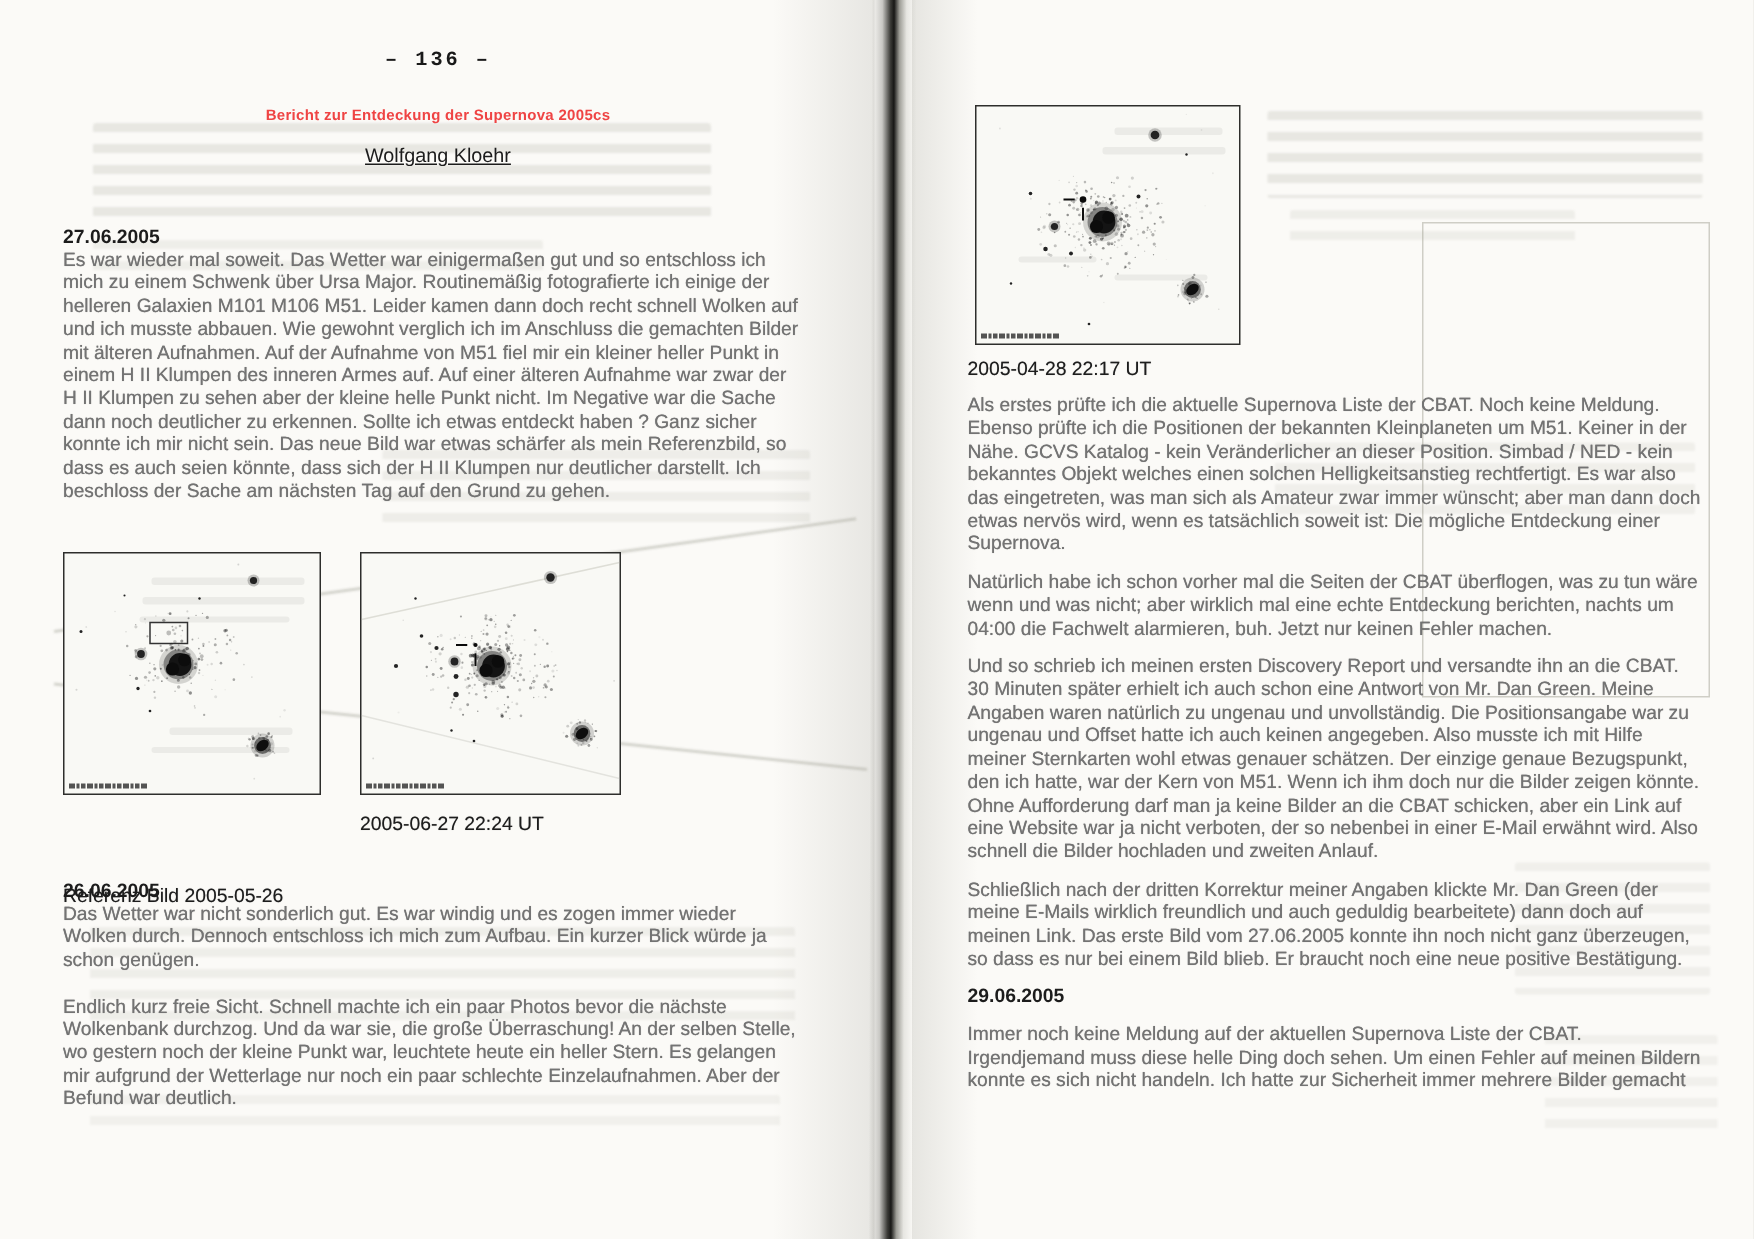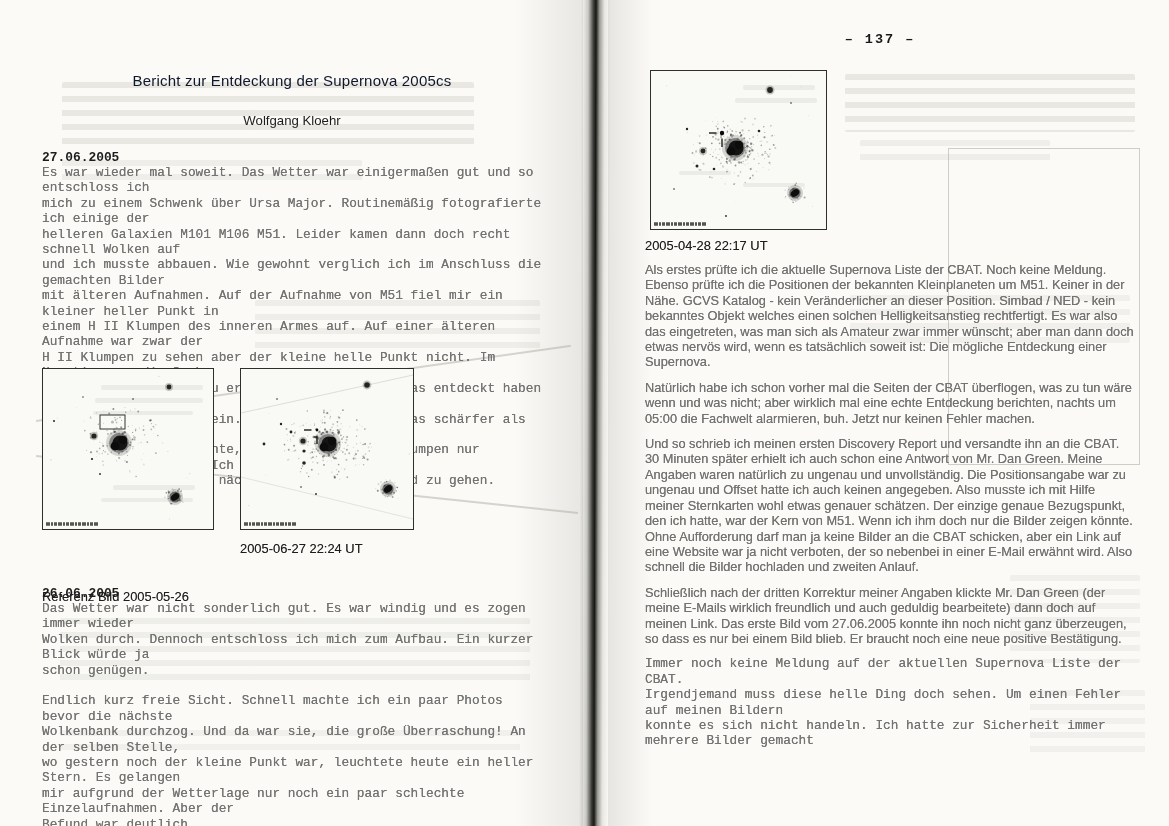--- a/index.html
+++ b/index.html
@@ -16,27 +16,27 @@
     background:linear-gradient(to right,
       rgba(40,40,36,0) 0%, rgba(50,50,44,0.25) 24%, rgba(26,26,22,0.85) 42%,
       #171715 50%, rgba(80,80,70,0.55) 62%, rgba(150,150,140,0.20) 78%, rgba(0,0,0,0) 100%);
     transform:rotate(0.15deg);}
   .shade-right{position:absolute; left:608px; top:0; width:44px; height:826px;
     background:linear-gradient(to right, rgba(120,120,108,0.16), rgba(120,120,108,0));}
   
   .abs{position:absolute;}
   .center{text-align:center;}
   .pagenum{font-family:"Liberation Mono", monospace; font-weight:bold; font-size:13.5px; letter-spacing:2px; color:#191919;}
-  .title{font-size:15px; font-weight:normal; letter-spacing:0.2px; color:#0f172a;}
+  .title{font-size:10px; font-weight:bold; letter-spacing:0.2px; color:#ef4444;}
   .author{font-size:13.2px;}
   .date-head{font-weight:bold; font-size:12.9px; margin:0;}
   .body, .para{white-space:pre-line; font-size:12.8px; line-height:15.4px; margin:0; color:#737373;
     text-shadow:0 0 0.45px rgba(20,20,20,0.55);}
   .para{margin:0 0 10px 0;}
-  .sect{margin:0 0 10px 0;font-family:Liberation Mono, monospace;}
+  .sect{margin:0 0 10px 0;}
   .caption{font-size:12.9px; color:#1d1d1d; text-shadow:0 0 0.45px rgba(20,20,20,0.5);}
   
   .galaxy{background:#f9f9f5; border:1px solid #2e2e2c; display:block;}
   
   .bleed{position:absolute; border-radius:2px; filter:blur(0.7px); opacity:0.85;
     background:repeating-linear-gradient(180deg,
       rgba(142,142,128,0.20) 0px, rgba(142,142,128,0.20) 6px,
       rgba(0,0,0,0) 6px, rgba(0,0,0,0) 14px);}
   .bleed-box{position:absolute; border:1px solid rgba(152,152,138,0.45); filter:blur(0.4px);}
   .bleed-line{position:absolute; height:1.5px; background:rgba(165,165,152,0.45);
@@ -44,32 +44,33 @@
 </style>
 </head>
 <body>
 
 <div id="scan">
 
   <div class="shade-left"></div>
   <div class="gutter"></div>
   <div class="shade-right"></div>
 
+  <div class="abs pagenum center" style="left:42px; top:33px; width:500px;">–  136  –</div>
 
   <div class="bleed" style="left:62px; top:82px; width:412px; height:66px;"></div>
   <div class="bleed" style="left:62px; top:160px; width:300px; height:28px; opacity:.55;"></div>
   <div class="bleed" style="left:255px; top:300px; width:285px; height:56px; opacity:.6;"></div>
   <div class="bleed" style="left:60px; top:618px; width:470px; height:66px; opacity:.55;"></div>
   <div class="bleed" style="left:60px; top:730px; width:460px; height:28px; opacity:.45;"></div>
   <div class="bleed-line" style="left:36px; top:420px; width:540px; transform:rotate(-8deg);"></div>
   <div class="bleed-line" style="left:36px; top:455px; width:545px; transform:rotate(6deg);"></div>
 
   <div class="abs title center" style="left:42px; top:72px; width:500px;">Bericht zur Entdeckung der Supernova 2005cs</div>
 
-  <div class="abs author center" style="left:42px; top:113px; width:500px;">Wolfgang Kloehr</div>
+  <div class="abs author center" style="left:42px; top:96px; width:500px;text-decoration:underline;">Wolfgang Kloehr</div>
 
   <div class="abs sect" style="left:42px; top:150px; width:505px;">
     <div class="date-head">27.06.2005</div>
     <div class="body">Es war wieder mal soweit. Das Wetter war einigermaßen gut und so entschloss ich
 mich zu einem Schwenk über Ursa Major. Routinemäßig fotografierte ich einige der
 helleren Galaxien M101 M106 M51. Leider kamen dann doch recht schnell Wolken auf
 und ich musste abbauen. Wie gewohnt verglich ich im Anschluss die gemachten Bilder
 mit älteren Aufnahmen. Auf der Aufnahme von M51 fiel mir ein kleiner heller Punkt in
 einem H II Klumpen des inneren Armes auf. Auf einer älteren Aufnahme war zwar der
 H II Klumpen zu sehen aber der kleine helle Punkt nicht. Im Negative war die Sache
@@ -539,21 +540,20 @@
 Wolken durch. Dennoch entschloss ich mich zum Aufbau. Ein kurzer Blick würde ja
 schon genügen.
 
 Endlich kurz freie Sicht. Schnell machte ich ein paar Photos bevor die nächste
 Wolkenbank durchzog. Und da war sie, die große Überraschung! An der selben Stelle,
 wo gestern noch der kleine Punkt war, leuchtete heute ein heller Stern. Es gelangen
 mir aufgrund der Wetterlage nur noch ein paar schlechte Einzelaufnahmen. Aber der
 Befund war deutlich.</div>
   </div>
 
-  <div class="abs pagenum center" style="left:645px; top:32px; width:470px;">–  137  –</div>
 
   <div class="bleed" style="left:845px; top:74px; width:290px; height:58px;"></div>
   <div class="bleed" style="left:860px; top:140px; width:190px; height:26px; opacity:.55;"></div>
   <div class="bleed-box" style="left:948px; top:148px; width:190px; height:315px;"></div>
   <div class="bleed" style="left:850px; top:295px; width:280px; height:48px; opacity:.5;"></div>
   <div class="bleed" style="left:1010px; top:575px; width:130px; height:88px; opacity:.5;"></div>
   <div class="bleed" style="left:1030px; top:690px; width:115px; height:70px; opacity:.45;"></div>
 
   <svg id="fig3" class="galaxy abs" style="left:650px; top:70px;" width="175" height="158" viewBox="0 0 175 158">
       <rect x="92" y="14" width="72" height="5" fill="#8e8e82" fill-opacity="0.12" rx="2"></rect>
@@ -833,36 +833,37 @@
   <div class="abs" style="left:645px; top:262px; width:500px;">
     <p class="para">Als erstes prüfte ich die aktuelle Supernova Liste der CBAT. Noch keine Meldung.
 Ebenso prüfte ich die Positionen der bekannten Kleinplaneten um M51. Keiner in der
 Nähe. GCVS Katalog - kein Veränderlicher an dieser Position. Simbad / NED - kein
 bekanntes Objekt welches einen solchen Helligkeitsanstieg rechtfertigt. Es war also
 das eingetreten, was man sich als Amateur zwar immer wünscht; aber man dann doch
 etwas nervös wird, wenn es tatsächlich soweit ist: Die mögliche Entdeckung einer
 Supernova.</p>
     <p class="para">Natürlich habe ich schon vorher mal die Seiten der CBAT überflogen, was zu tun wäre
 wenn und was nicht; aber wirklich mal eine echte Entdeckung berichten, nachts um
-05:00 die Fachwelt alarmieren, buh. Jetzt nur keinen Fehler machen.</p>
+04:00 die Fachwelt alarmieren, buh. Jetzt nur keinen Fehler machen.</p>
     <p class="para">Und so schrieb ich meinen ersten Discovery Report und versandte ihn an die CBAT.
 30 Minuten später erhielt ich auch schon eine Antwort von Mr. Dan Green. Meine
 Angaben waren natürlich zu ungenau und unvollständig. Die Positionsangabe war zu
 ungenau und Offset hatte ich auch keinen angegeben. Also musste ich mit Hilfe
 meiner Sternkarten wohl etwas genauer schätzen. Der einzige genaue Bezugspunkt,
 den ich hatte, war der Kern von M51. Wenn ich ihm doch nur die Bilder zeigen könnte.
 Ohne Aufforderung darf man ja keine Bilder an die CBAT schicken, aber ein Link auf
 eine Website war ja nicht verboten, der so nebenbei in einer E-Mail erwähnt wird. Also
 schnell die Bilder hochladen und zweiten Anlauf.</p>
     <p class="para">Schließlich nach der dritten Korrektur meiner Angaben klickte Mr. Dan Green (der
 meine E-Mails wirklich freundlich und auch geduldig bearbeitete) dann doch auf
 meinen Link. Das erste Bild vom 27.06.2005 konnte ihn noch nicht ganz überzeugen,
 so dass es nur bei einem Bild blieb. Er braucht noch eine neue positive Bestätigung.</p>
 
     <div class="sect">
+      <div class="date-head">29.06.2005</div>
     </div>
     <div class="sect">
       <div class="body">Immer noch keine Meldung auf der aktuellen Supernova Liste der CBAT.
 Irgendjemand muss diese helle Ding doch sehen. Um einen Fehler auf meinen Bildern
 konnte es sich nicht handeln. Ich hatte zur Sicherheit immer mehrere Bilder gemacht</div>
     </div>
   </div>
 
 </div>
 

